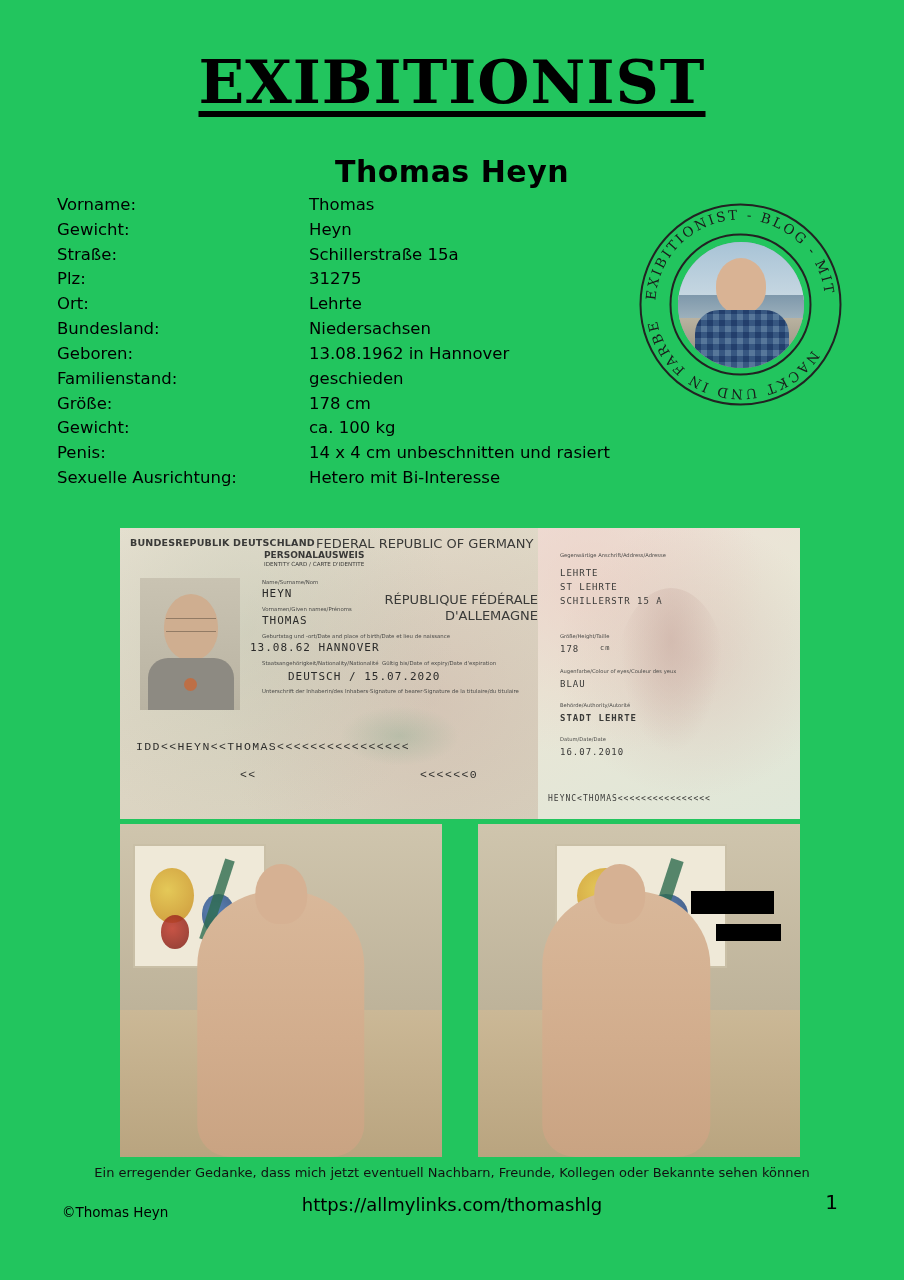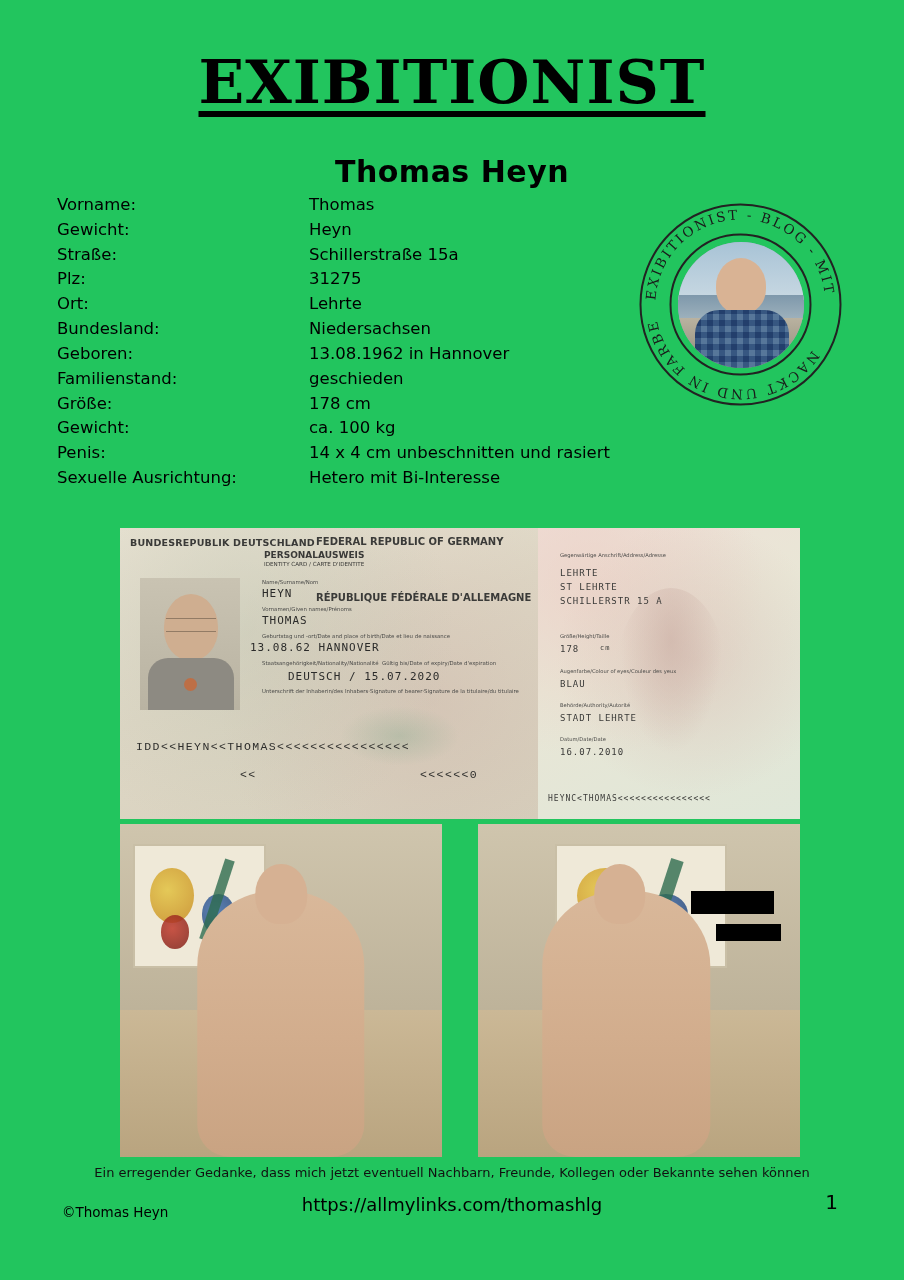--- a/index.html
+++ b/index.html
@@ -141,21 +141,21 @@
     background:
       radial-gradient(circle at 30% 35%, rgba(180,190,170,0.35), transparent 60%),
       radial-gradient(circle at 75% 60%, rgba(200,170,160,0.35), transparent 60%);
   }
   .id-card .hdr1 {
     position:absolute; top:9px; left:10px;
     font-size:9.5px; font-weight:bold; letter-spacing:0.2px;
   }
   .id-card .hdr1b {
     position:absolute; top:8px; left:196px;
-    font-size:10px; font-weight:bold; line-height:1.25;
+    font-size:13px; font-weight:normal; line-height:1.25;text-align:right;
   }
   .id-card .hdr2 {
     position:absolute; top:22px; left:144px;
     font-size:9px; font-weight:bold;
   }
   .id-card .hdr3 {
     position:absolute; top:33px; left:144px;
     font-size:5.6px; line-height:1.3;
   }
   .id-card .fieldlabel {
@@ -446,21 +446,21 @@
       <div class="val" style="top:68px; left:22px;text-align:center;">SCHILLERSTR 15 A</div>
 
       <div class="lbl" style="top:105px; left:22px;">Größe/Height/Taille</div>
       <div class="val" style="top:116px; left:22px;">178</div>
       <div class="val" style="top:116px; left:62px; font-size:7px;">cm</div>
 
       <div class="lbl" style="top:140px; left:22px;">Augenfarbe/Colour of eyes/Couleur des yeux</div>
       <div class="val" style="top:151px; left:22px;">BLAU</div>
 
       <div class="lbl" style="top:174px; left:22px;">Behörde/Authority/Autorité</div>
-      <div class="val" style="top:185px; left:22px;">STADT LEHRTE</div>
+      <div class="val" style="top:185px; left:22px;font-weight:bold;">STADT LEHRTE</div>
 
       <div class="lbl" style="top:208px; left:22px;">Datum/Date/Date</div>
       <div class="val" style="top:219px; left:22px;text-align:right;">16.07.2010</div>
 
       <div class="mrz2">HEYNC&lt;THOMAS&lt;&lt;&lt;&lt;&lt;&lt;&lt;&lt;&lt;&lt;&lt;&lt;&lt;&lt;&lt;&lt;</div>
     </div>
   </div>
 
   <div class="photo-row">
     <div class="photo-frame">

